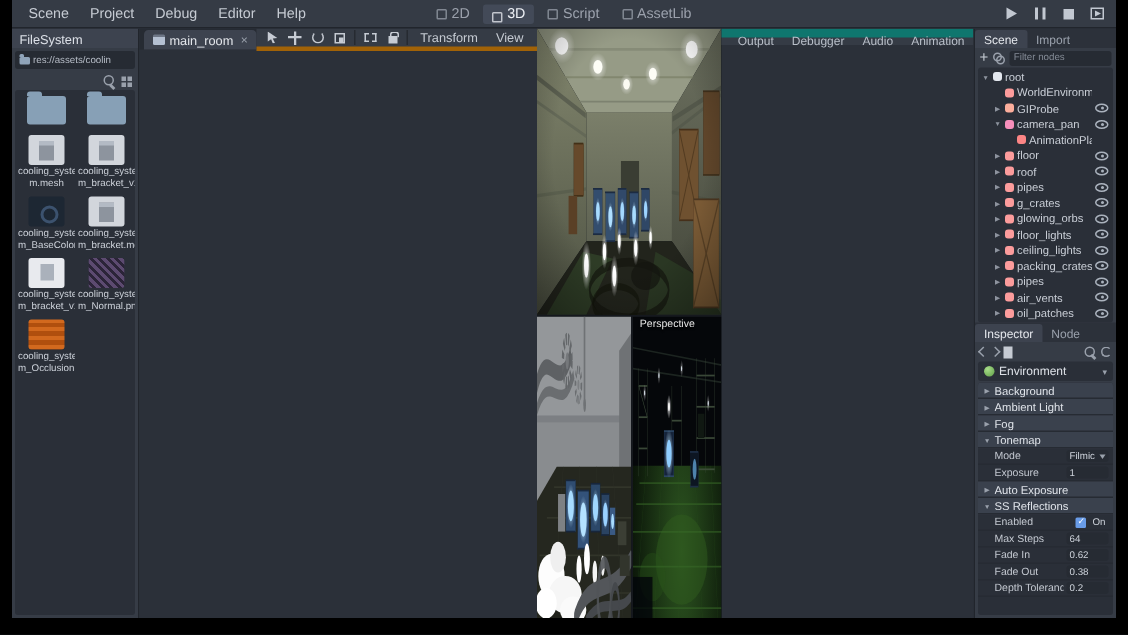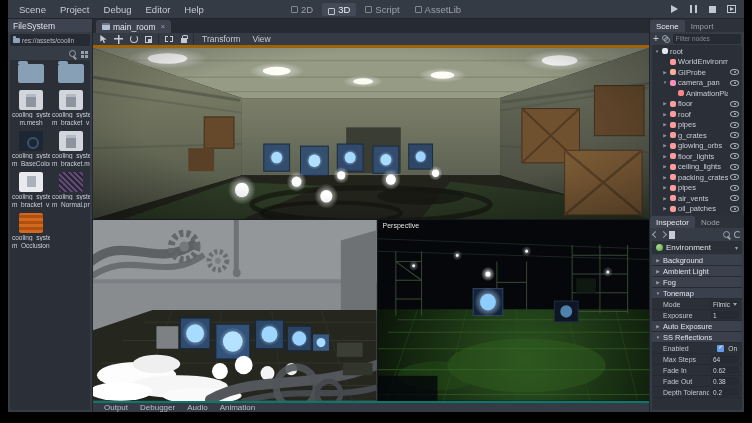--- a/index.html
+++ b/index.html
@@ -55,21 +55,21 @@
   .k-mesh .thumb{background:#d2d6dc;}
   .k-mesh .thumb::after{content:"";position:absolute;left:7px;top:4px;width:10px;height:10px;background:#8d949e;border-top:3px solid #b3bac4;}
   .k-obj .thumb{background:#e8eaee;}
   .k-obj .thumb::after{content:"";position:absolute;left:8px;top:4px;width:9px;height:11px;background:#aab1bb;}
   .k-tex_dark .thumb{background:#1d2733;}
   .k-tex_dark .thumb::after{content:"";position:absolute;left:8px;top:6px;width:8px;height:8px;border-radius:50%;border:2px solid #3c526e;}
   .k-tex_noise .thumb{background:repeating-linear-gradient(45deg,#5c4a70 0 2px,#2b2438 2px 4px),#3a3050;}
   .k-tex_orange .thumb{background:repeating-linear-gradient(0deg,#d2691e 0 3px,#b04f0e 3px 6px);}
 
   
-  .center{flex:1;display:flex;flex-direction:column;min-width:0;background:#2b3039;}
+  .center{flex:1;display:flex;flex-direction:row;min-width:0;background:#2b3039;}
   .tabbar{height:14px;background:#262b33;display:flex;align-items:flex-end;padding-left:3px;flex:none;}
   .scene-tab{height:13px;background:#3d434f;border-radius:3px 3px 0 0;display:flex;align-items:center;gap:3px;padding:0 6px;font-size:8.5px;color:#e4e7ec;}
   .tab-icon{width:8px;height:7px;background:linear-gradient(#6d7686 0 2px,#b4c0d2 2px);border-radius:1px;}
   .tab-close{font-size:8px;color:#9aa1ac;margin-left:2px;}
   .vp-toolbar{height:15px;background:#353b45;border-bottom:3px solid #a16207;display:flex;align-items:center;gap:4px;padding:0 5px;flex:none;}
   .ti{width:11px;height:11px;display:flex;align-items:center;justify-content:center;}
   .sep{width:1px;height:10px;background:#262a31;}
   .icon-cursor{width:8px;height:8px;background:#c6cbd3;clip-path:polygon(10% 0,90% 55%,52% 58%,70% 95%,52% 100%,38% 64%,10% 84%);}
   .icon-move{width:9px;height:9px;background:linear-gradient(#c6cbd3,#c6cbd3) 50% 50%/1.5px 9px no-repeat,linear-gradient(#c6cbd3,#c6cbd3) 50% 50%/9px 1.5px no-repeat;}
   .icon-rotate{width:8px;height:8px;border:1.5px solid #c6cbd3;border-radius:50%;border-top-color:transparent;}
@@ -79,21 +79,21 @@
   .icon-lock{width:6px;height:5px;background:#c6cbd3;position:relative;margin-top:3px;}
   .icon-lock::before{content:"";position:absolute;left:1px;top:-3px;width:4px;height:3px;border:1px solid #c6cbd3;border-bottom:none;border-radius:2px 2px 0 0;}
   .vp-menu{font-size:8.5px;color:#c6cbd3;padding:0 4px;}
   .viewports{flex:1;display:flex;flex-direction:column;background:#15181d;gap:1px;min-height:0;}
   .vp-top{flex:0 0 48.5%;position:relative;overflow:hidden;min-height:0;}
   .vp-bottom{flex:1;display:flex;gap:1px;min-height:0;}
   .vp-bl{flex:0 0 51%;position:relative;overflow:hidden;}
   .vp-br{flex:1;position:relative;overflow:hidden;}
   .vp-top svg,.vp-bl svg,.vp-br svg{position:absolute;inset:0;width:100%;height:100%;display:block;}
   .vp-label{position:absolute;top:2px;left:5px;font-size:7px;color:#e6e6e6;text-shadow:0 1px 1px #000;}
-  .bottom-tabs{height:11px;background:#353b45;border-top:2px solid #0f766e;display:flex;align-items:center;padding-left:5px;flex:none;}
+  .bottom-tabs{height:11px;background:#353b45;border-top:6px solid #0f766e;display:flex;align-items:center;padding-left:5px;flex:none;}
   .btab{font-size:8px;color:#b9bfc9;padding:0 6px;}
 
   
   .right-panel{width:95px;flex:none;background:#363c46;border-left:1px solid #21252c;display:flex;flex-direction:column;}
   .dock-tabs{height:13px;display:flex;background:#2c313a;flex:none;align-items:flex-end;}
   .dock-tab{font-size:8px;color:#9aa1ac;padding:0 6px;height:12px;display:flex;align-items:center;}
   .dock-tab.active-true{background:#3d434f;color:#e4e7ec;border-radius:2px 2px 0 0;}
   .scene-toolbar,.insp-toolbar{height:13px;display:flex;align-items:center;gap:3px;padding:0 3px;flex:none;}
   .tool-plus{font-size:10px;color:#c6cbd3;line-height:10px;}
   .icon-chain{width:8px;height:8px;position:relative;}

